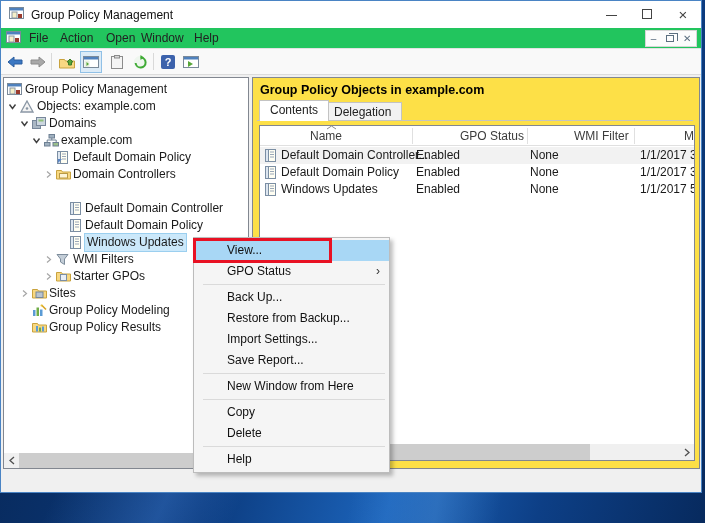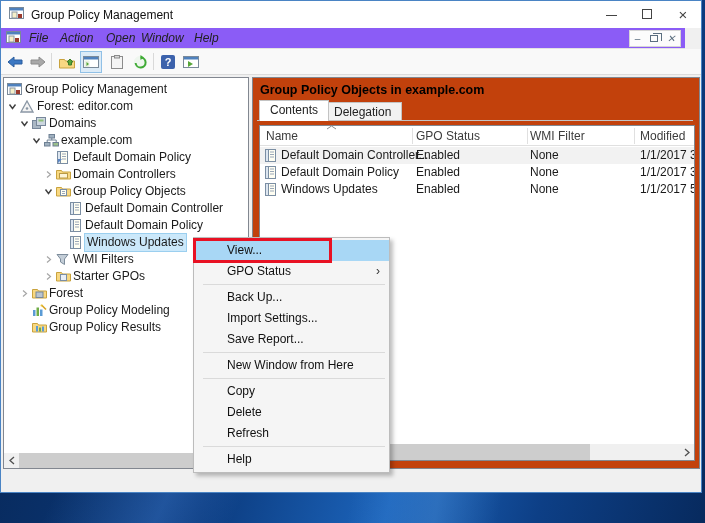--- a/index.html
+++ b/index.html
@@ -20,53 +20,53 @@
   .titlebar { position:absolute; left:0; top:0; right:0; height:27px; background:#ffffff; }
   .titlebar .appicon { position:absolute; left:8px; top:6px; }
   .titlebar .title { position:absolute; left:30px; top:7px; font-size:12px; color:#111; white-space:nowrap; }
   .cap-btn { position:absolute; top:0; height:27px; width:36px; text-align:center; color:#333; }
   .cap-btn.min { right:72px; } .cap-btn.max { right:36px; } .cap-btn.close { right:0; }
   .glyph-min { display:inline-block; width:11px; height:1px; background:#444; margin-top:14px; }
   .glyph-max { display:inline-block; width:10px; height:10px; border:1px solid #444; margin-top:8px; }
   .glyph-x { font-size:15px; line-height:27px; color:#444; }
 
   
-  .menubar { position:absolute; left:0; top:27px; right:16px; height:21px; background:#8b5cf6; border-bottom:1px solid #e2e2e2;font-style:italic; }
+  .menubar { position:absolute; left:0; top:27px; right:0; height:21px; background:#22c55e; border-bottom:1px solid #e2e2e2; }
   .menubar .mdiicon { position:absolute; left:5px; top:3px; }
   .menu-item { position:absolute; top:0; height:20px; line-height:20px; padding:0 7px; color:#222; }
   .mdi-ctrls { position:absolute; right:4px; top:2px; height:17px; width:52px; border:1px solid #d6d6d6; background:#fcfcfc; display:flex; align-items:center; justify-content:space-around; }
   .mdi-ctrls span { color:#5c6f80; font-size:10px; line-height:15px; }
   .mdi-restore { display:inline-block; width:8px; height:7px; border:1px solid #5c6f80; position:relative; }
   .mdi-restore::before { content:""; position:absolute; left:2px; top:-3px; width:8px; height:7px; border:1px solid #5c6f80; border-bottom:none; border-left:none; }
 
   
   .toolbar { position:absolute; left:0; top:48px; right:0; height:26px; background:#f9f9f9; border-bottom:1px solid #dcdcdc; }
   .tbtn { position:absolute; top:2px; width:22px; height:22px; display:flex; align-items:center; justify-content:center; }
   .tbtn.hl { background:#dcebf7; border:1px solid #90c0e6; }
   .tsep { position:absolute; top:4px; width:1px; height:17px; background:#d9d9d9; }
 
   
   .left-pane { position:absolute; left:2px; top:76px; width:246px; height:392px; background:#fff; border:1px solid #828790; overflow:hidden; }
-  .right-pane { position:absolute; left:251px; top:76px; width:448px; height:392px; background:#c2410c; border:1px solid #828790; overflow:hidden;text-align:center; }
+  .right-pane { position:absolute; left:251px; top:76px; width:448px; height:392px; background:#fde047; border:1px solid #828790; overflow:hidden;text-align:center; }
 
   
   .trow { position:absolute; left:0; width:400px; height:17px; line-height:17px; white-space:nowrap; }
   .trow .chev { position:absolute; top:4px; width:9px; height:9px; }
   .trow .ticon { position:absolute; top:2px; }
   .trow .tlabel { position:absolute; top:0; }
   .tlabel.sel { background:#cbe8fa; outline:1px solid #9bcfef; padding:0 2px; }
 
   
   .rp-title { position:absolute; left:7px; top:5px; font-size:12.5px; font-weight:bold; color:#000; white-space:nowrap; }
   .tab { position:absolute; top:22px; height:20px; line-height:19px; padding:0 10px; border:1px solid #c3c3c3; border-bottom:none; background:#f2f2f2; color:#222; }
   .tab.active { background:#fff; height:21px; z-index:2; }
   .tabline { position:absolute; left:4px; right:6px; top:42px; height:1px; background:#c3c3c3; }
   .listview { position:absolute; left:6px; top:47px; width:436px; height:336px; background:#fff; border:1px solid #828790; overflow:hidden; }
   .lv-header { position:absolute; left:0; top:0; right:0; height:20px; background:#fff; border-bottom:1px solid #e0e0e0; }
-  .lv-header .hcell { position:absolute; top:3px; color:#3c3c3c; }
+  .lv-header .hcell { position:absolute; top:3px; color:#3c3c3c;margin-left:44px; }
   .hsep { position:absolute; top:2px; width:1px; height:16px; background:#e0e0e0; }
   .lv-row { position:absolute; left:0; right:0; height:17px; line-height:17px; white-space:nowrap; }
   .lv-row .cell { position:absolute; top:0; }
   .lv-row .ricon { position:absolute; left:4px; top:2px; }
   .sortcaret { position:absolute; left:66px; top:-1px; }
 
   
   .hscroll { position:absolute; height:15px; background:#f0f0f0; }
   .hs-thumb { position:absolute; top:0; height:15px; background:#cdcdcd; }
   .hs-arrow { position:absolute; top:0; width:15px; height:15px; display:flex; align-items:center; justify-content:center; background:#f0f0f0; }
@@ -201,21 +201,21 @@
           <svg width="9" height="9">
             <path d="M1.5 2.5 L4.5 6.5 L7.5 2.5" fill="none" stroke="#404040" stroke-width="1.4"></path>
           </svg>
         </span>
       <span class="ticon" style="left:16px">
           <svg width="14" height="13">
             <path d="M7 1 L13 12 H1 Z" fill="#f4f4f4" stroke="#8a97a5" stroke-width="1.3"></path>
             <circle cx="7" cy="8.5" r="1.3" fill="#8a97a5"></circle>
           </svg>
         </span>
-      <span class="tlabel" style="left:33px">Forest: editor.com</span>
+      <span class="tlabel" style="left:33px">Objects: example.com</span>
     </div>
 
     <div class="trow" style="top:37px">
       <span class="chev" style="left:16px">
           <svg width="9" height="9">
             <path d="M1.5 2.5 L4.5 6.5 L7.5 2.5" fill="none" stroke="#404040" stroke-width="1.4"></path>
           </svg>
         </span>
       <span class="ticon" style="left:28px">
           <svg width="14" height="13">
@@ -264,35 +264,20 @@
         </span>
       <span class="ticon" style="left:52px">
           <svg width="15" height="12">
             <path d="M0.5 2.5 h5 l1 1.5 h8 v7 h-14 z" fill="#f8d882" stroke="#c9a33e"></path>
             <rect x="3.5" y="5.5" width="8" height="4.5" fill="#fdf4d7" stroke="#b99a45"></rect>
           </svg>
         </span>
       <span class="tlabel" style="left:69px">Domain Controllers</span>
     </div>
 
-    <div class="trow" style="top:105px">
-      <span class="chev" style="left:40px">
-          <svg width="9" height="9">
-            <path d="M1.5 2.5 L4.5 6.5 L7.5 2.5" fill="none" stroke="#404040" stroke-width="1.4"></path>
-          </svg>
-        </span>
-      <span class="ticon" style="left:52px">
-          <svg width="15" height="12">
-            <path d="M0.5 2.5 h5 l1 1.5 h8 v7 h-14 z" fill="#f8d882" stroke="#c9a33e"></path>
-            <rect x="4.5" y="4.5" width="6" height="6" fill="#fffef2" stroke="#7b8ea3"></rect>
-            <path d="M6 6.5 h3 M6 8.5 h3" stroke="#9aa7b8"></path>
-          </svg>
-        </span>
-      <span class="tlabel" style="left:69px">Group Policy Objects</span>
-    </div>
 
     <div class="trow" style="top:122px">
       <span class="ticon" style="left:65px">
           <svg width="13" height="13">
             <rect x="1.5" y="0.5" width="10" height="12" fill="#fffef2" stroke="#7b8ea3"></rect>
             <rect x="1.5" y="0.5" width="3" height="12" fill="#dde6f0" stroke="#7b8ea3"></rect>
             <path d="M6 3 h4 M6 5.5 h4 M6 8 h4" stroke="#9aa7b8"></path>
           </svg>
         </span>
       <span class="tlabel" style="left:81px">Default Domain Controller</span>
@@ -354,21 +339,21 @@
           <svg width="9" height="9">
             <path d="M3 1.5 L6.5 4.5 L3 7.5" fill="none" stroke="#a6a6a6" stroke-width="1.2"></path>
           </svg>
         </span>
       <span class="ticon" style="left:28px">
           <svg width="15" height="12">
             <path d="M0.5 2.5 h5 l1 1.5 h8 v7 h-14 z" fill="#f8d882" stroke="#c9a33e"></path>
             <rect x="4" y="5" width="7" height="5.5" fill="#b9c4cf" stroke="#77879a"></rect>
           </svg>
         </span>
-      <span class="tlabel" style="left:45px">Forest</span>
+      <span class="tlabel" style="left:45px">Sites</span>
     </div>
 
     <div class="trow" style="top:224px">
       <span class="ticon" style="left:28px">
           <svg width="15" height="13">
             <rect x="1" y="6" width="2.5" height="6" fill="#5b9bd5"></rect>
             <rect x="4.5" y="3.5" width="2.5" height="8.5" fill="#70ad47"></rect>
             <rect x="8" y="5.5" width="2.5" height="6.5" fill="#5b9bd5"></rect>
             <path d="M9.5 1 L14 5.5" stroke="#d9a520" stroke-width="1.6"></path>
             <circle cx="9.5" cy="1.5" r="1" fill="#e8c23a"></circle>
@@ -472,25 +457,25 @@
     </div>
   </div>
 
 </div>
 
 <div class="ctxmenu">
   <div class="mi hl">View...</div>
   <div class="mi"><span>GPO Status</span><span class="subarrow">›</span></div>
   <div class="msep"></div>
   <div class="mi">Back Up...</div>
+  <div class="mi">Restore from Backup...</div>
   <div class="mi">Import Settings...</div>
   <div class="mi">Save Report...</div>
   <div class="msep"></div>
   <div class="mi">New Window from Here</div>
   <div class="msep"></div>
   <div class="mi">Copy</div>
   <div class="mi">Delete</div>
-  <div class="mi">Refresh</div>
   <div class="msep"></div>
   <div class="mi">Help</div>
 </div>
 
 <div class="redbox"></div>
 
 </body></html>

